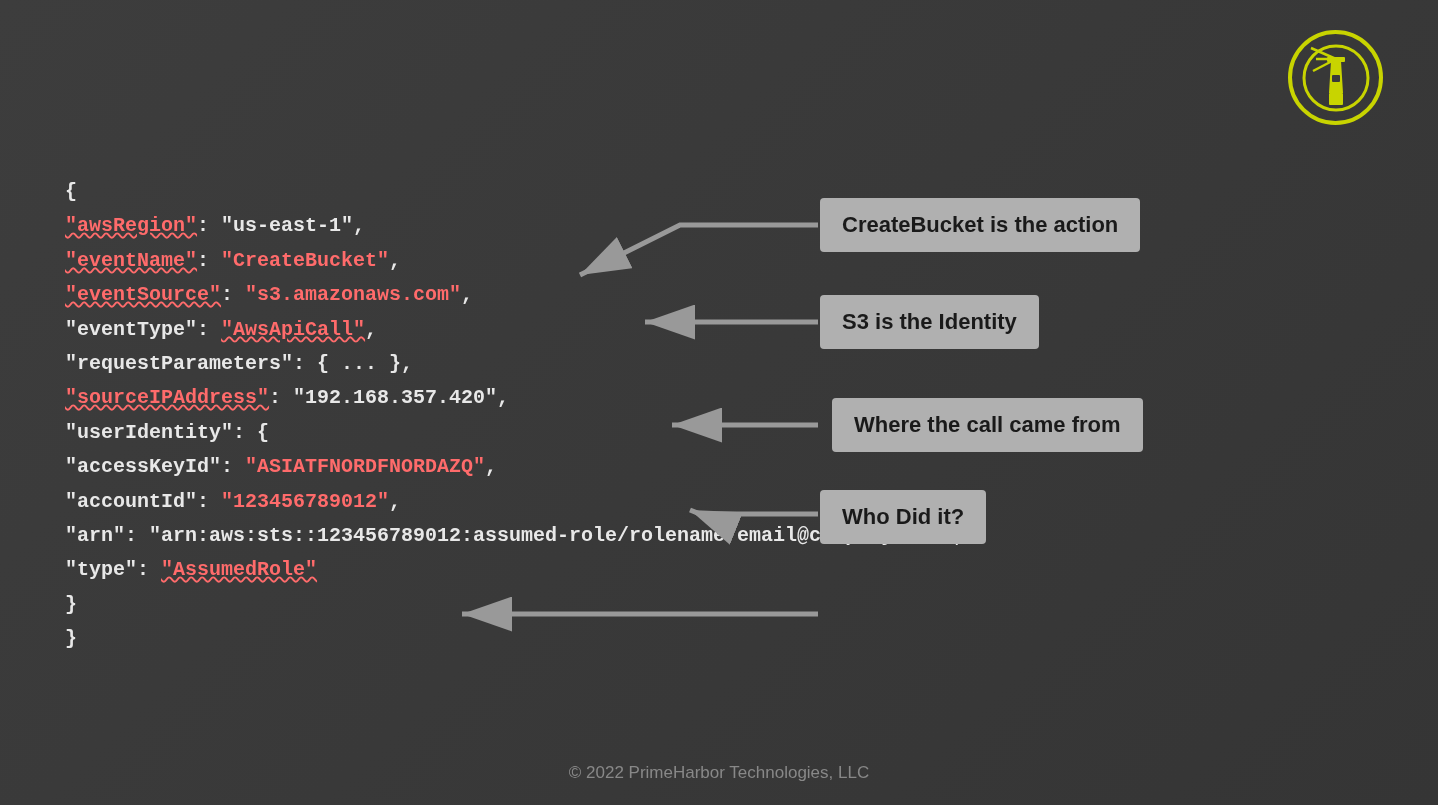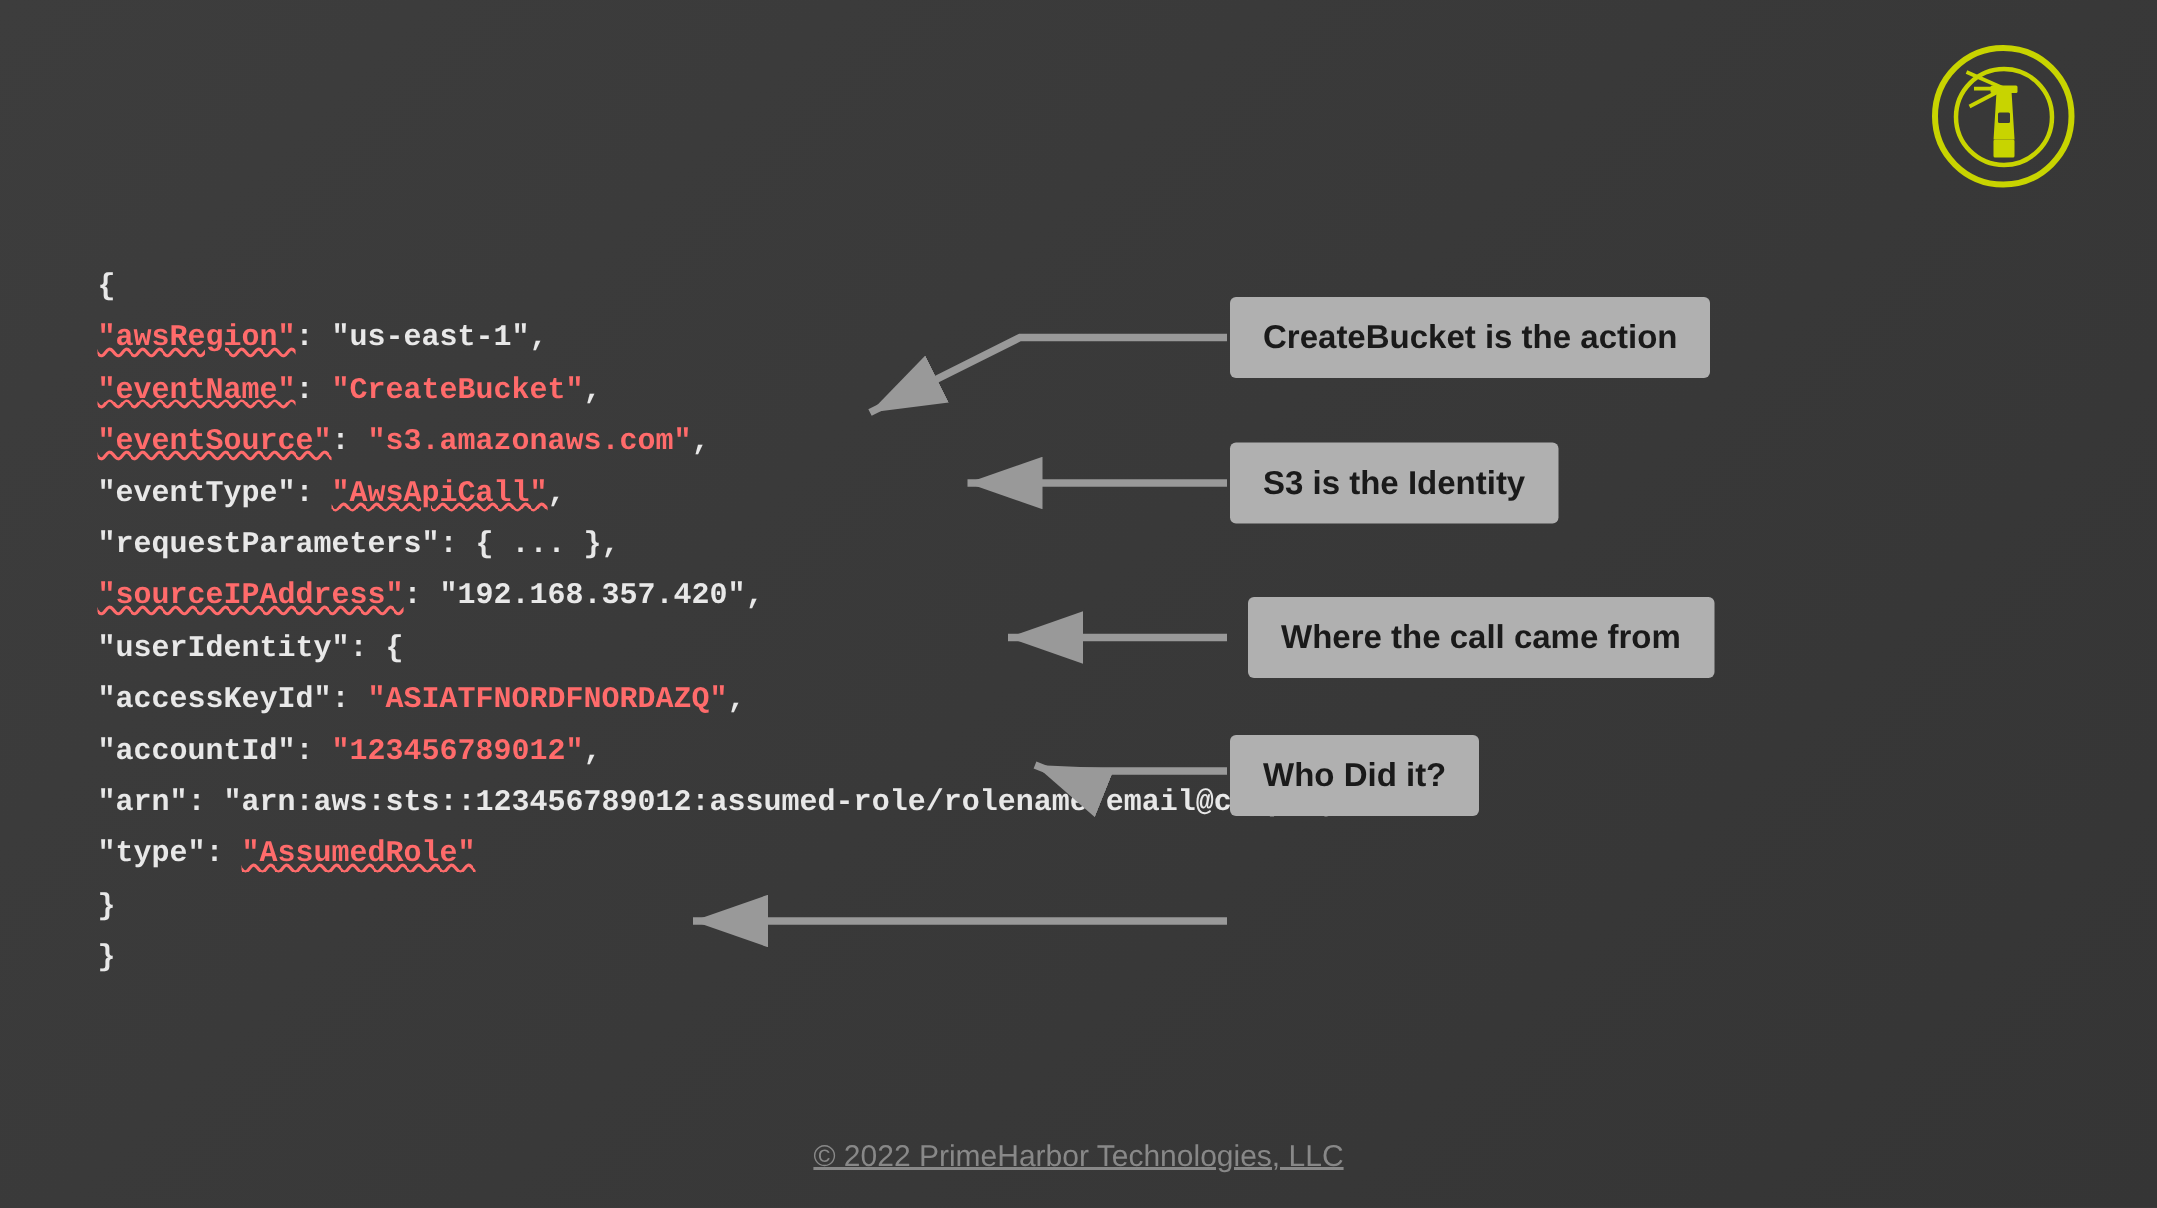--- a/index.html
+++ b/index.html
@@ -110,23 +110,22 @@
       pointer-events: none;
     }
 
     
     .footer {
       position: absolute;
       bottom: 22px;
       left: 0;
       right: 0;
       text-align: center;
-      font-size: 20px;
+      font-size: 17px;
       color: #888888;
-      text-decoration: underline;
     }
   </style>
 </head>
 <body>
 
 <div class="slide">
 
 
   <div class="logo-container">
     <div class="logo-circle">

